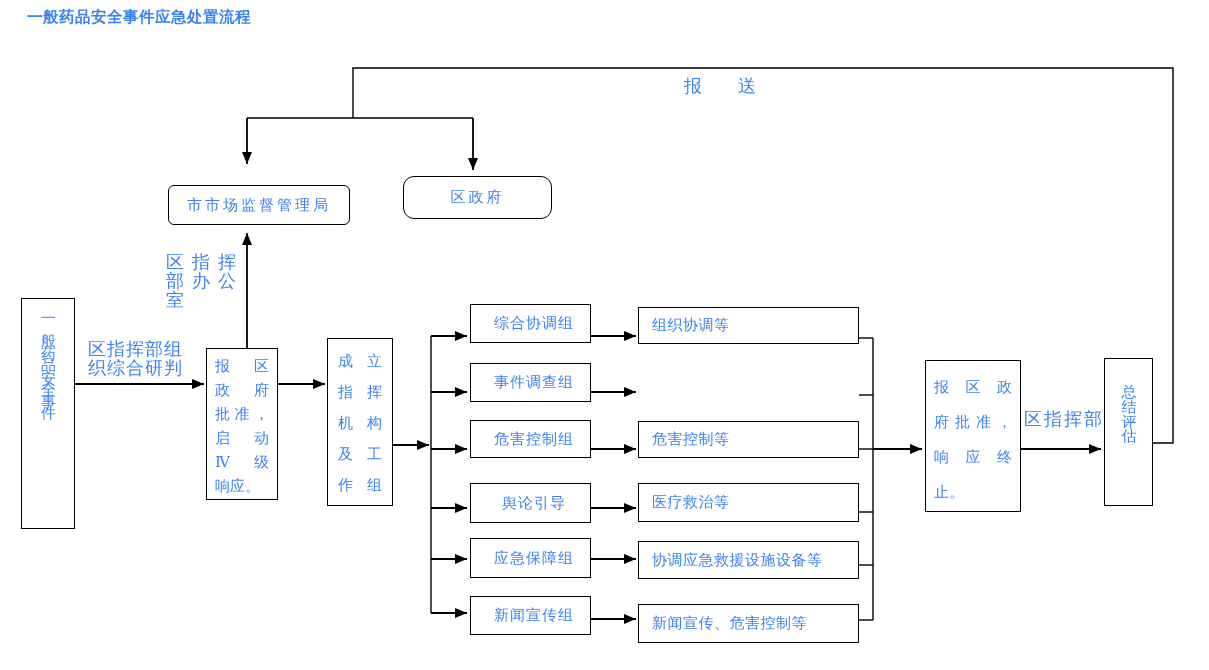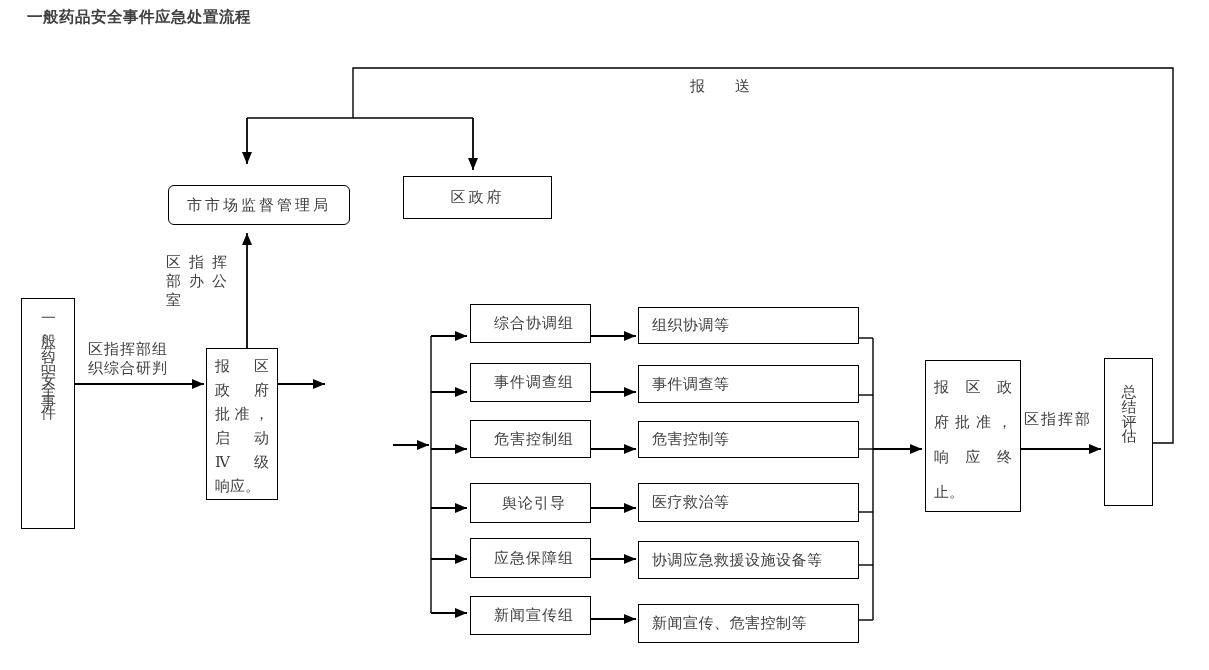--- a/index.html
+++ b/index.html
@@ -1,21 +1,21 @@
 <!DOCTYPE html>
 <html><head>
 <meta charset="utf-8">
 <style>
   html,body{margin:0;padding:0;background:#ffffff;}
   .canvas{
     position:relative;
     width:1209px;height:670px;
     background:#ffffff;
     font-family:"Liberation Serif","DejaVu Serif",serif;
-    color:#404040;
+    color:#3b82f6;
     overflow:hidden;
   }
   .title{
     position:absolute;left:27px;top:7px;margin:0;
     font-family:"Liberation Sans","DejaVu Sans",sans-serif;
     font-size:15.5px;font-weight:bold;letter-spacing:0.5px;
   }
   .wires{position:absolute;left:0;top:0;}
   .wire{stroke:#000;stroke-width:1.8;fill:none;}
   .wire.plain{stroke-width:1.4;}
@@ -36,30 +36,30 @@
   .jl-left{text-align-last:left;}
   #b-approve-start{left:206px;top:348px;width:72px;height:152px;padding:5px 8px 0;}
   #b-approve-start .jline{line-height:24px;}
   #b-setup{left:327px;top:338px;width:66px;height:168px;padding:7px 10px 0;}
   #b-setup .jline{line-height:31px;}
   #b-approve-end{left:925px;top:360px;width:96px;height:152px;padding:9px 8px 0;}
   #b-approve-end .jline{line-height:35px;}
   
   .cbox{display:flex;align-items:center;justify-content:center;}
   #b-market{left:168px;top:185px;width:182px;height:40px;letter-spacing:3px;border-radius:6px;}
-  #b-gov{left:403px;top:176px;width:149px;height:43px;letter-spacing:3px;}
+  #b-gov{left:403px;top:176px;width:149px;height:43px;letter-spacing:3px;border-radius:11px;}
   
   .grp{left:470px;width:121px;display:flex;align-items:center;justify-content:center;letter-spacing:1px;padding-left:7px;}
   .task{left:638px;width:221px;display:flex;align-items:center;padding-left:13px;letter-spacing:0.5px;}
   .g1{top:304px;height:39px}.g2{top:363px;height:39px}.g3{top:420px;height:38px}
   .g4{top:483px;height:40px}.g5{top:538px;height:40px}.g6{top:596px;height:39px}
   .t1{top:307px;height:37px}.t2{top:365px;height:38px}.t3{top:421px;height:37px}
   .t4{top:483px;height:39px}.t5{top:541px;height:38px}.t6{top:604px;height:39px}
   
-  .elabel{position:absolute;font-size:15px;line-height:19px;}
+  .elabel{position:absolute;font-size:18px;line-height:19px;}
   #l-research{left:88px;top:340px;width:122px;letter-spacing:1px;}
   #l-office{left:166px;top:253px;width:90px;letter-spacing:8px;}
   #l-report{left:650px;top:77px;width:140px;text-align:center;}
   #l-commander{left:1024px;top:410px;width:84px;letter-spacing:2px;}
 </style>
 </head>
 <body>
 
 <div class="canvas">
 
@@ -127,20 +127,27 @@
   </div>
 
   <div class="box cbox" id="b-market">
     <span>市市场监督管理局</span>
   </div>
 
   <div class="box cbox" id="b-gov">
     <span>区政府</span>
   </div>
 
+  <div class="box" id="b-setup">
+    <div class="jline">成立</div>
+    <div class="jline">指挥</div>
+    <div class="jline">机构</div>
+    <div class="jline">及工</div>
+    <div class="jline">作组</div>
+  </div>
 
   <div class="box grp g1">
     <span>综合协调组</span>
   </div>
   <div class="box grp g2">
     <span>事件调查组</span>
   </div>
   <div class="box grp g3">
     <span>危害控制组</span>
   </div>
@@ -149,23 +156,20 @@
   </div>
   <div class="box grp g5">
     <span>应急保障组</span>
   </div>
   <div class="box grp g6">
     <span>新闻宣传组</span>
   </div>
 
   <div class="box task t1">
     <span>组织协调等</span>
-  </div>
-  <div class="box task t2">
-    <span>事件调查等</span>
   </div>
   <div class="box task t4">
     <span>医疗救治等</span>
   </div>
   <div class="box task t3">
     <span>危害控制等</span>
   </div>
   <div class="box task t5">
     <span>协调应急救援设施设备等</span>
   </div>

